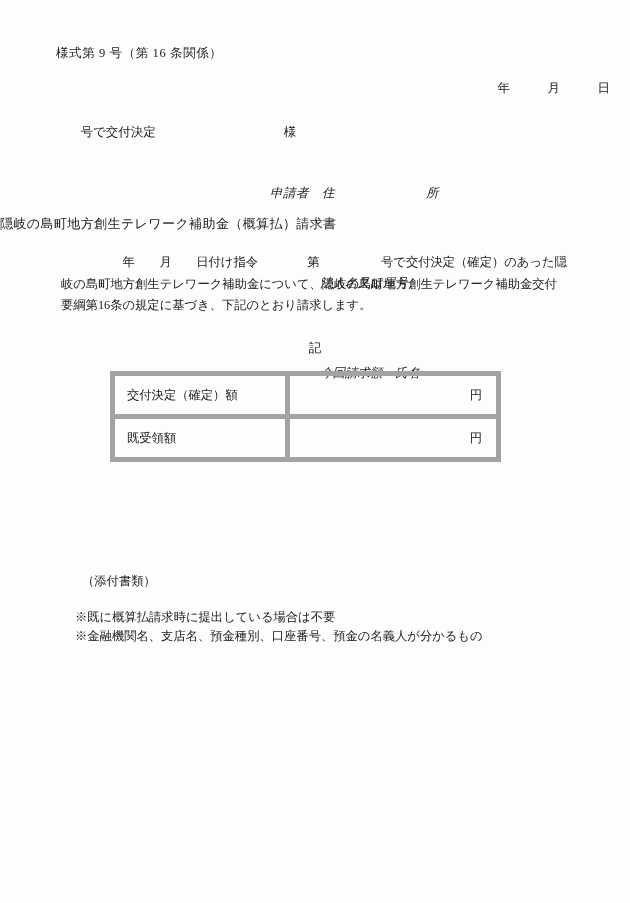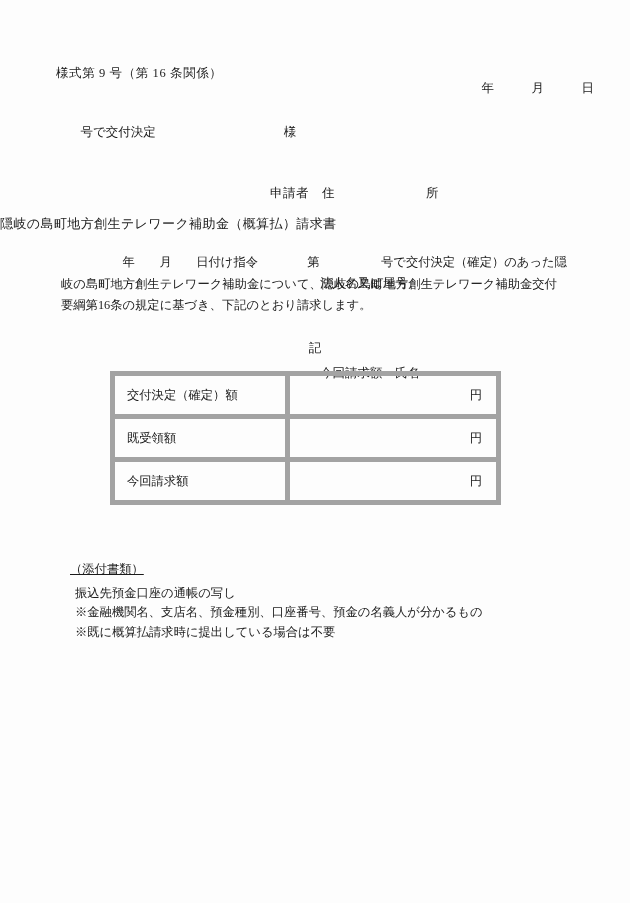--- a/index.html
+++ b/index.html
@@ -23,28 +23,27 @@
   }
 
   
   .form-no {
     position: absolute;
     left: 56px;
     top: 45px;
     font-size: 12.5px;
     letter-spacing: 0.6px;
     white-space: pre;
-    margin-top: 20px;
   }
   .date-line {
     position: absolute;
     left: 0;
     top: 80px;
     width: 630px;
-    padding-right: 36px;
+    padding-right: 20px;
     box-sizing: border-box;
     text-align: right;
     font-size: 12.5px;
     white-space: pre;
   }
 
   
   .addressee {
     position: absolute;
     left: 68px;
@@ -58,20 +57,21 @@
   }
 
   
   .applicant {
     position: absolute;
     left: 270px;
     top: 143px;
     font-size: 12.5px;
     line-height: 20px;
     white-space: pre;
+    font-style: italic;
   }
   .applicant .row2,
   .applicant .row3 {
     padding-left: 50px;
     margin-top: 30px;
   }
   .applicant .addr-spaced {
     letter-spacing: 0.5px;
   }
 
@@ -139,23 +139,22 @@
 
   
   .attachments {
     position: absolute;
     left: 66px;
     top: 556px;
     font-size: 12.3px;
     line-height: 19.5px;
   }
   .attachments .att-head {
-    margin: 4px;
-    white-space: pre;
-    text-decoration: underline;
+    margin: 16px;
+    white-space: pre;
   }
   .attachments .att-item {
     margin: 0;
     padding-left: 9px;
     white-space: pre;
   }
 </style>
 </head>
 <body>
 
@@ -186,27 +185,22 @@
   <table class="amount-table">
     <tbody>
       <tr>
         <td class="label-cell">交付決定（確定）額</td>
         <td class="value-cell">円</td>
       </tr>
       <tr>
         <td class="label-cell">既受領額</td>
         <td class="value-cell">円</td>
       </tr>
-      <tr>
-        <td class="label-cell">今回請求額</td>
-        <td class="value-cell">円</td>
-      </tr>
     </tbody>
   </table>
 
   <div class="attachments">
     <p class="att-head">（添付書類）</p>
-    <p class="att-item">振込先預金口座の通帳の写し</p>
+    <p class="att-item">※既に概算払請求時に提出している場合は不要</p>
     <p class="att-item">※金融機関名、支店名、預金種別、口座番号、預金の名義人が分かるもの</p>
-    <p class="att-item">※既に概算払請求時に提出している場合は不要</p>
   </div>
 
 </div>
 
 </body></html>

